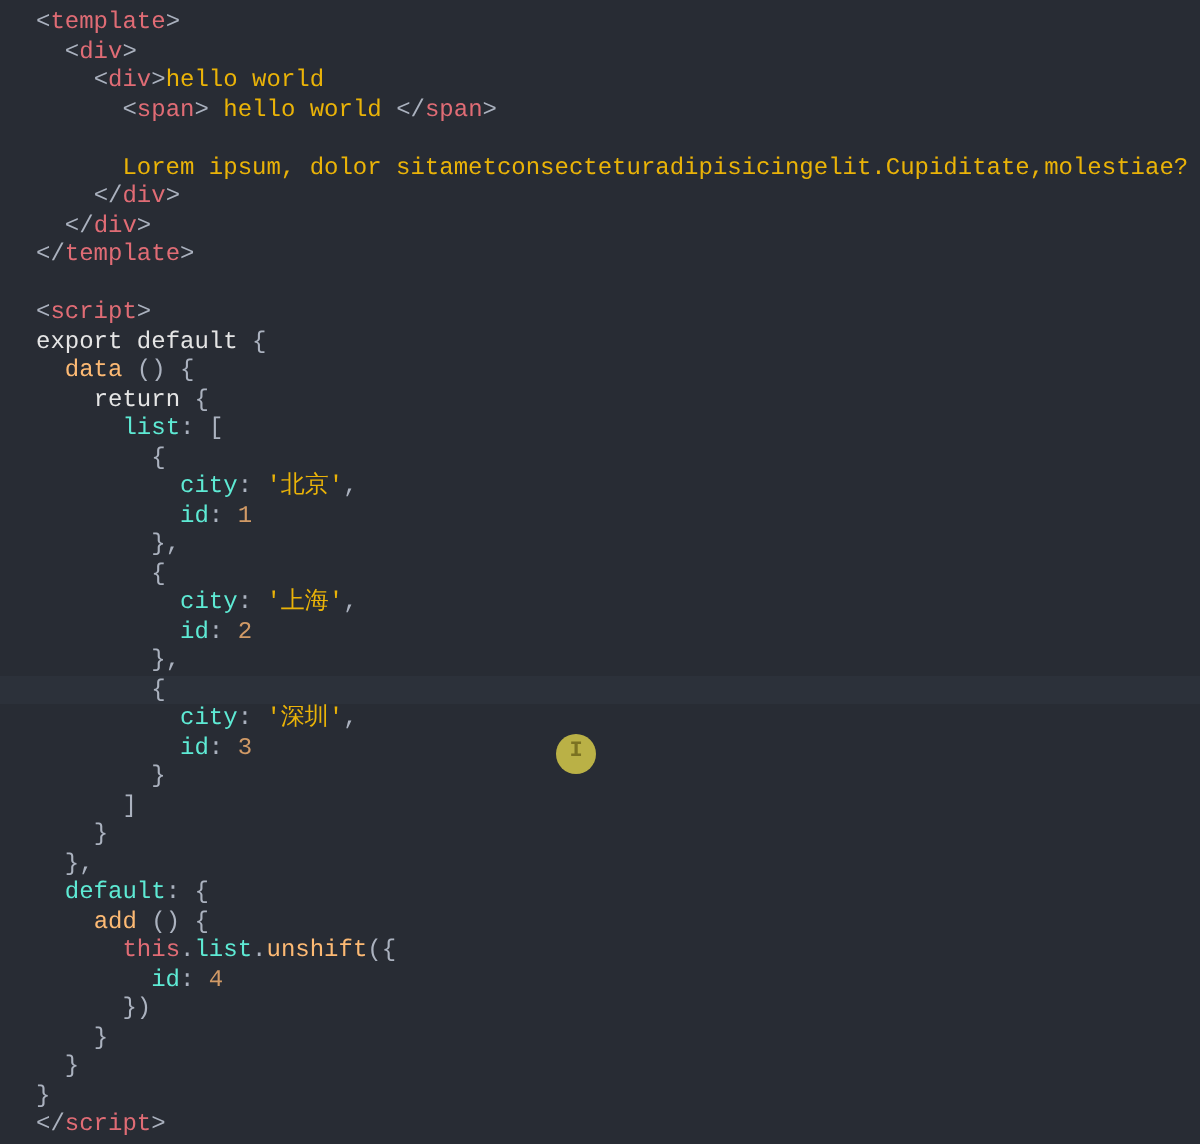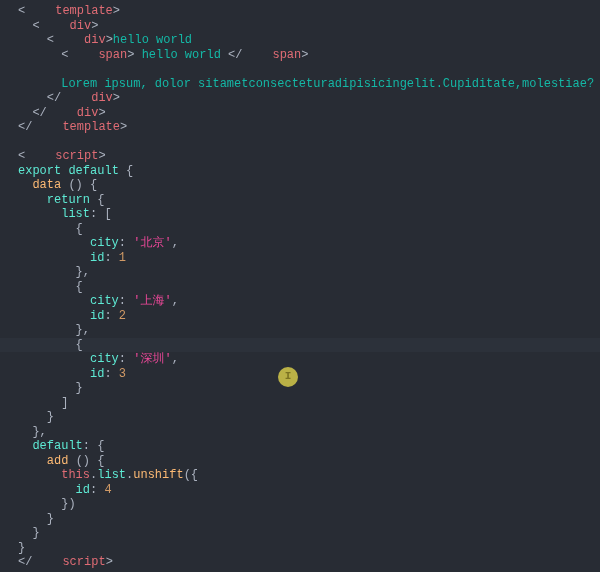--- a/index.html
+++ b/index.html
@@ -11,26 +11,26 @@
     color: #abb2bf;
     width: 600px;
     height: 572px;
     overflow: hidden;
     position: relative;
     padding: 4px 0 0 18px;
   }
   .line { white-space: pre; height: 14.5px; position: relative; }
   .line.highlight { background: #2c313a; margin-left: -18px; padding-left: 18px; width: 600px; }
   .c-punct  { color: #abb2bf; }
-  .c-tag    { color: #e06c75; margin-left: 30px; }
-  .c-text   { color: #14b8a6; text-align: center; }
-  .c-key    { color: #5eead4; }
+  .c-tag    { color: #e06c75; }
+  .c-text   { color: #eab308; text-align: center; }
+  .c-key    { color: #e5e5e5; }
   .c-prop   { color: #5eead4; }
   .c-func   { color: #fdba74; }
-  .c-str    { color: #ec4899; }
+  .c-str    { color: #eab308; }
   .c-num    { color: #d19a66; }
   .c-this   { color: #e06c75; }
   .c-brace  { color: #abb2bf; }
   .cursor-dot {
     position: absolute;
     left: 278px;
     top: calc(4px + 25 * 14.5px + 0px);
     width: 20px;
     height: 20px;
     border-radius: 50%;

